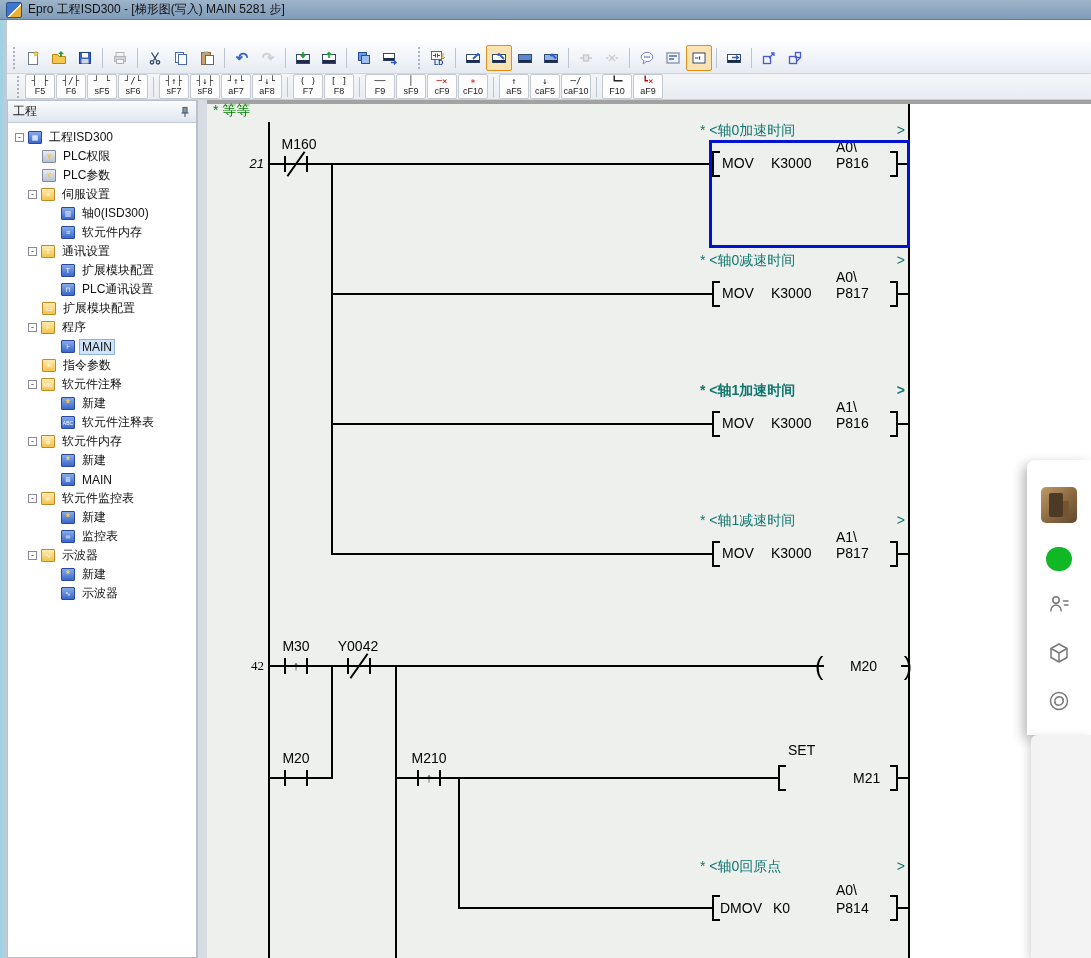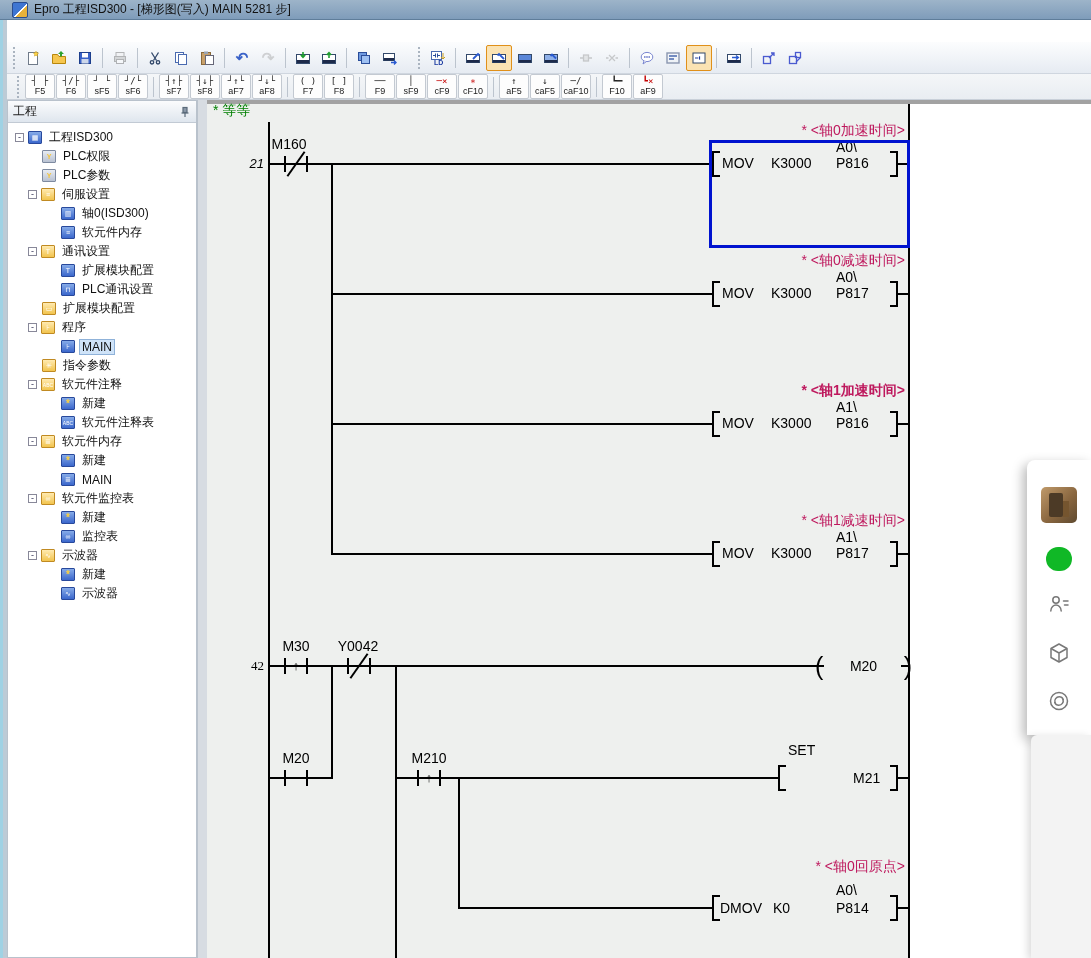--- a/index.html
+++ b/index.html
@@ -1,21 +1,21 @@
 <!DOCTYPE html>
 <html><head>
 <meta charset="utf-8">
 <style>
   html,body{margin:0;padding:0;background:#dfe4ea;}
   #app{position:relative;width:1091px;height:958px;overflow:hidden;background:#fff;
        font-family:"Liberation Sans",sans-serif;-webkit-font-smoothing:antialiased;}
   
   #titlebar{position:absolute;left:0;top:0;width:1091px;height:20px;
     background:linear-gradient(#9db4c9,#7f9cba);border-bottom:1px solid #5f7d9a;
-    display:flex;align-items:center;gap:6px;padding-left:12px;box-sizing:border-box;}
+    display:flex;align-items:center;gap:6px;padding-left:6px;box-sizing:border-box;}
   #titlebar .appico{width:14px;height:14px;border-radius:2px;
     background:linear-gradient(135deg,#3f76d2 0 50%,#ffffff 50% 60%,#e8b23a 60%);
     border:1px solid #2a4d8f;}
   #titlebar .ttxt{font-size:12px;color:#111;white-space:nowrap;}
   #leftedge{position:absolute;left:0;top:20px;width:7px;height:938px;
     background:linear-gradient(90deg,#9fd2e4 0 3px,#bccbd6 3px 7px);}
   #menubar{position:absolute;left:7px;top:20px;width:1084px;height:22px;
     background:linear-gradient(#f8fafc,#eef2f6);border-bottom:1px solid #d8dee6;
     display:flex;align-items:center;gap:2px;padding-left:4px;box-sizing:border-box;}
   .menuico{width:16px;height:16px;margin-right:8px;border:1px solid #2a4d8f;border-radius:2px;
@@ -66,22 +66,22 @@
   .ti-star{color:#ffd23a;font-size:10px;font-weight:bold;}
   .tlab{padding:1px 3px;white-space:nowrap;}
   .trow.sel .tlab{background:#cfe3f8;border:1px solid #8fb2d9;padding:0 2px;}
   
   #editor{position:absolute;left:207px;top:100px;width:884px;height:858px;background:#fff;overflow:hidden;}
   #editor .topstrip{position:absolute;left:0;top:0;width:884px;height:4px;background:#a2a2a2;}
   #ladderbg{position:absolute;left:0;top:4px;width:703px;height:854px;background:#eef0ee;}
   #splitter{position:absolute;left:197px;top:100px;width:10px;height:858px;background:#d7dce2;border-left:1px solid #b9c2cc;}
   .wh,.wv{position:absolute;background:#000;}
   .wh{height:2px;} .wv{width:2px;}
-  .lcm{position:absolute;left:493px;width:205px;height:16px;line-height:16px;font-size:14px;color:#be185d;
-    display:flex;justify-content:flex-end;white-space:pre;}
+  .lcm{position:absolute;left:493px;width:205px;height:16px;line-height:16px;font-size:14px;color:#0f766e;
+    display:flex;justify-content:space-between;white-space:pre;}
   .seccm{position:absolute;left:6px;top:2px;font-size:14px;color:#008000;white-space:pre;}
   .stepno{position:absolute;left:26px;width:31px;text-align:right;font-size:13px;color:#000;height:16px;line-height:16px;}
   .ct{position:absolute;width:24px;height:16px;}
   .ct::before,.ct::after{content:"";position:absolute;top:0;width:2px;height:16px;background:#000;}
   .ct::before{left:0;} .ct::after{right:0;}
   .ct .sl{position:absolute;left:-3px;top:7px;width:30px;height:2px;background:#000;transform:rotate(-55deg);}
   .ct .up{position:absolute;left:0;width:24px;top:0;text-align:center;font-size:13px;line-height:16px;font-weight:bold;}
   .clab{position:absolute;width:48px;text-align:center;font-size:14px;color:#000;height:16px;line-height:16px;}
   .bk{position:absolute;width:2px;height:26px;background:#000;}
   .bk::before,.bk::after{content:"";position:absolute;width:8px;height:2px;background:#000;}
@@ -542,21 +542,21 @@
       <i class="wh" style="left:61px;top:677px;width:63px;"></i>
       <i class="wv" style="left:188px;top:565px;height:293px;"></i>
       <i class="wh" style="left:188px;top:677px;width:383px;"></i>
       <i class="wh" style="left:691px;top:677px;width:10px;"></i>
       <i class="wv" style="left:251px;top:677px;height:132px;"></i>
       <i class="wh" style="left:251px;top:807px;width:254px;"></i>
       <i class="wh" style="left:691px;top:807px;width:10px;"></i>
     </div>
 
     <span class="stepno" style="top:56px;font-style:italic;">21</span>
-    <span class="clab" style="left:58px;top:36px;">M160</span>
+    <span class="clab" style="left:68px;top:36px;">M160</span>
     <div class="ct" style="left:77px;top:56px;">
         <i class="sl"></i>
       </div>
 
     <div class="lcm" style="top:22px;"><span>* &lt;轴0加速时间</span><span>&gt;</span></div>
     <span class="itx" style="left:629px;top:39px;">A0\</span>
     <i class="bk l" style="left:505px;top:51px;"></i>
     <span class="itx" style="left:515px;top:55px;">MOV</span>
     <span class="itx" style="left:564px;top:55px;">K3000</span>
     <span class="itx" style="left:629px;top:55px;">P816</span>

